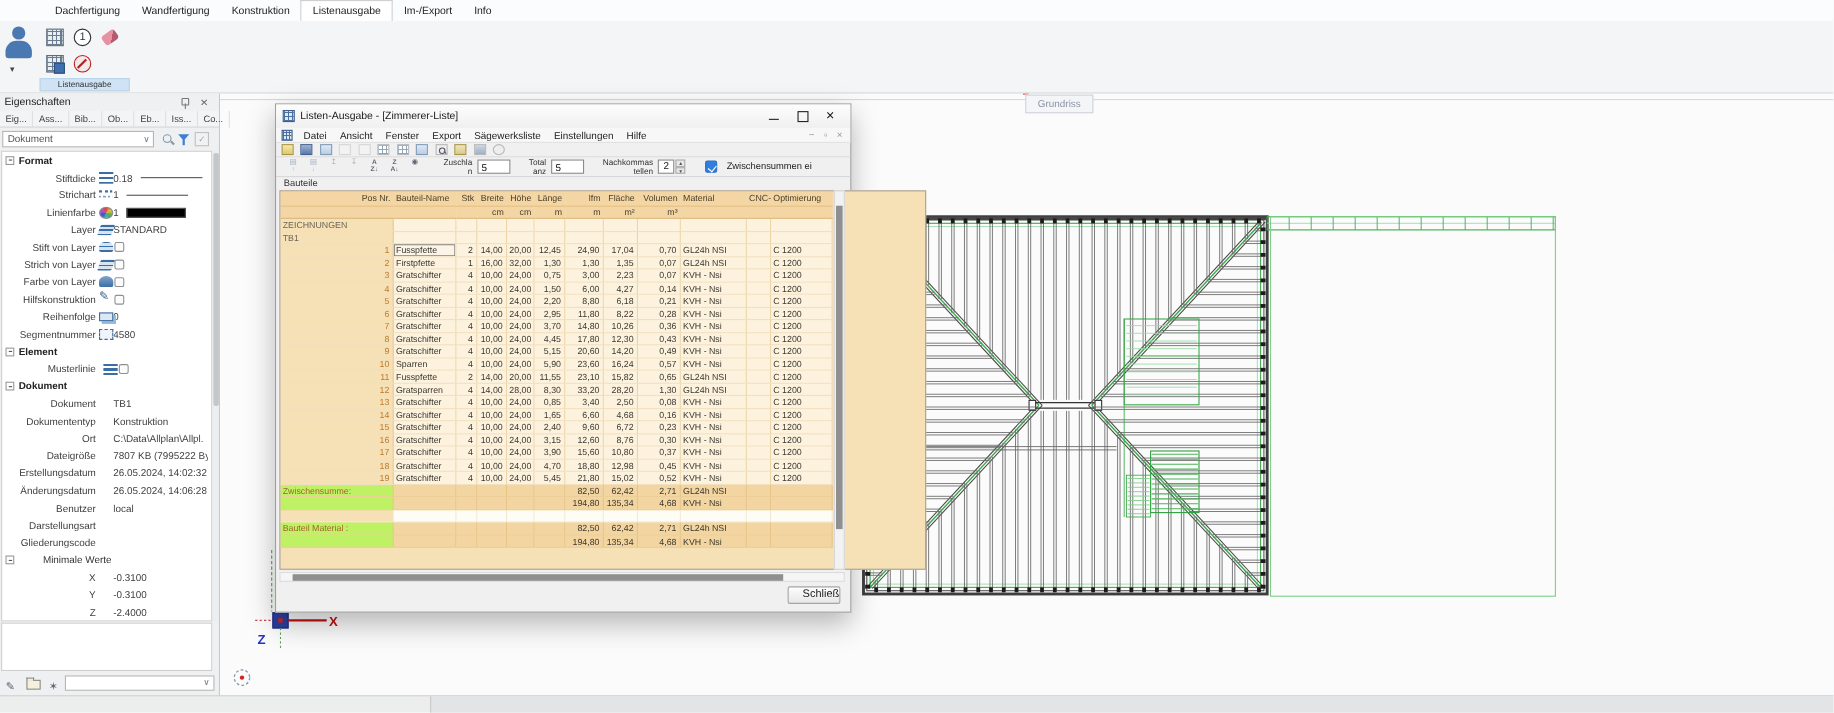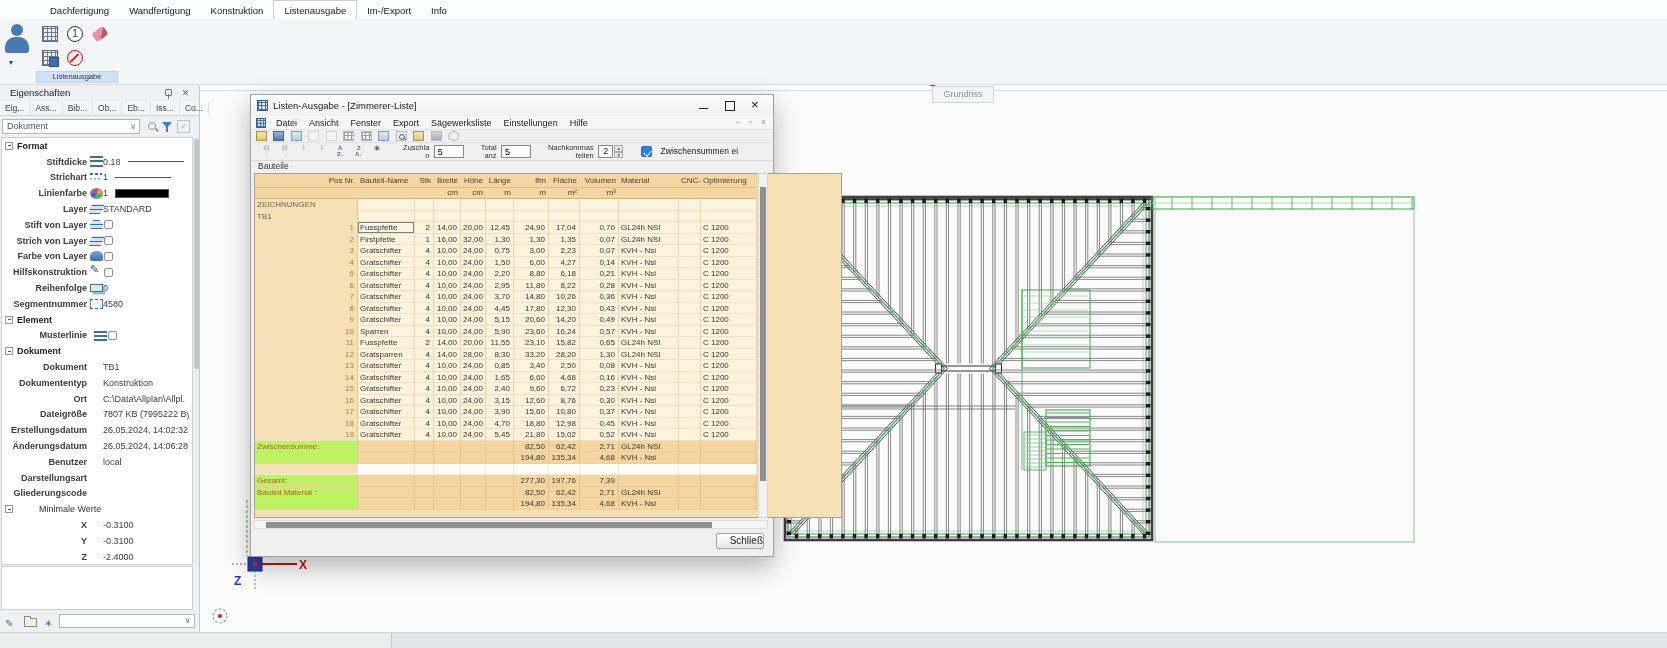--- a/index.html
+++ b/index.html
@@ -22,21 +22,21 @@
   .ri-one { border:1.5px solid #333; border-radius:50%; font-size:10px; line-height:13px; text-align:center; color:#333; background:#fff; }
   .ri-eraser { background:linear-gradient(135deg,#e791a5 0 60%,#b25a70 60% 100%); border-radius:3px; transform:rotate(-35deg); width:14px; height:10px; }
   .ri-gridimg { background:repeating-linear-gradient(0deg,#6b7c8e 0 1px,transparent 1px 4px),repeating-linear-gradient(90deg,#6b7c8e 0 1px,transparent 1px 4px),#e9eef3; border:1px solid #5d6d7d; }
   .ri-gridimg::after { content:""; position:absolute; right:-2px; bottom:-2px; width:8px; height:8px; background:#3f6fae; border:1px solid #2c4f7e; }
   .ri-nocalc { border:1.5px solid #b42020; border-radius:50%; background:#f3e9e9; }
   .ri-nocalc::after { content:""; position:absolute; left:1px; top:6px; width:11px; height:2px; background:#b42020; transform:rotate(-45deg); }
   #ribbon-group-strip { position:absolute; left:36px; top:71px; width:82px; height:12px; background:#cfe3f5; border:1px solid #b8d4ec; font-size:7.5px; line-height:10px; text-align:center; color:#333; }
 
   
   #panel { position:absolute; left:0; top:85px; width:200px; height:547px; background:#eef0f1; border-right:1px solid #c9c9c9; z-index:3; font-size:9px; }
-  #panel-title { position:absolute; left:0; top:0; width:100%; height:16px; line-height:16px; padding-left:10px; font-size:9.5px; color:#222; background:#eef0f1; }
+  #panel-title { position:absolute; left:0; top:0; width:100%; height:16px; line-height:16px; padding-left:4px; font-size:9.5px; color:#222; background:#eef0f1; }
   .ptitle-ico { position:absolute; top:3px; width:11px; height:11px; color:#666; font-size:9px; text-align:center; line-height:11px; }
   .pin-icon { right:26px; }
   .pin-icon::after { content:""; position:absolute; left:3px; top:1px; width:5px; height:5px; border:1.3px solid #777; border-radius:1px; }
   .pin-icon::before { content:""; position:absolute; left:5.5px; top:6px; width:1.3px; height:5px; background:#777; }
   .close-icon { right:8px; }
   #panel-tabs { position:absolute; left:0; top:16px; width:100%; height:15px; border-bottom:1px solid #d5d5d5; background:#f3f4f5; white-space:nowrap; }
   .ptab { display:inline-block; padding:0 5px; height:15px; line-height:15px; font-size:8.5px; color:#444; border-right:1px solid #e0e0e0; }
   #panel-filter { position:absolute; left:0; top:31px; width:100%; height:21px; }
   #doc-combo { position:absolute; left:2px; top:3px; width:138px; height:15px; background:#fff; border:1px solid #b5b5b5; line-height:13px; padding:0 4px; color:#555; }
   #doc-combo .combo-arrow { position:absolute; right:3px; top:0px; color:#777; font-size:8px; }
@@ -51,21 +51,21 @@
 
   #prop-grid { position:absolute; left:1px; top:52px; width:192px; height:428px; background:#fff; border:1px solid #cfcfcf; overflow:hidden; }
   #prop-scroll { position:absolute; right:0px; top:52px; width:5px; height:428px; background:#eceff1; }
   #prop-scroll .thumb { position:absolute; left:0; top:2px; width:5px; height:230px; background:#c3c7ca; border-radius:2px; }
   .prow { display:flex; align-items:center; height:15.8px; white-space:nowrap; }
   .prow .ptoggle { display:none; }
   .prow.sec .ptoggle, .prow.sub .ptoggle { display:inline-block; position:relative; width:8px; height:8px; border:1px solid #999; background:#fff; margin:0 4px 0 3px; }
   .prow.sec .ptoggle::after, .prow.sub .ptoggle::after { content:""; position:absolute; left:1.5px; top:2.5px; width:3.5px; height:1px; background:#555; }
   .prow.sec .plabel { font-weight:bold; color:#222; }
   .prow.sub .plabel { margin-left:22px; color:#333; }
-  .prow.row .plabel { width:88px; text-align:right; color:#3d3d3d; padding-right:3px; overflow:hidden;font-weight:bold; }
+  .prow.row .plabel { width:88px; text-align:right; color:#3d3d3d; padding-right:3px; overflow:hidden; }
   .picon { position:relative; width:13px; height:12px; flex:0 0 13px; }
   .pvalue { color:#3f3f3f; max-width:86px; overflow:hidden; }
   .pextra { display:none; }
   .pextra.line { display:inline-block; width:56px; border-top:1.2px solid #555; margin-left:7px; }
   .pextra.swatch { display:inline-block; width:54px; height:9px; background:#000; border:1px solid #555; margin-left:7px; }
   .pextra.chk { display:inline-block; width:9px; height:9px; border:1px solid #909090; border-radius:2px; background:#fcfcfc; margin-left:1px; }
   .i-bars { background:repeating-linear-gradient(0deg,#3a6ea5 0 2px,transparent 2px 4.5px); height:11px; width:12px; }
   .i-dash { background:repeating-linear-gradient(90deg,#3a6ea5 0 3px,transparent 3px 5px) 0 2px/12px 2px no-repeat, repeating-linear-gradient(90deg,#7fa4cc 0 2px,transparent 2px 4px) 0 7px/12px 1.5px no-repeat; }
   .i-wheel { width:11px; height:11px; border-radius:50%; background:conic-gradient(#e04040,#e0c040,#50b050,#40b0c0,#4050d0,#c050c0,#e04040); border:1px solid #888; }
   .i-layers { background:repeating-linear-gradient(0deg,#3a6ea5 0 1.5px,#d6e4f2 1.5px 4px); height:10px; width:12px; border-radius:2px; transform:skewX(-20deg); }
@@ -1318,34 +1318,20 @@
             <span></span>
             <span></span>
             <span></span>
             <span></span>
             <span></span>
             <span></span>
             <span></span>
             <span></span>
           </div>
 
-          <div class="grid12 trow sum">
-            <span>Gesamt:</span>
-            <span></span>
-            <span></span>
-            <span></span>
-            <span></span>
-            <span></span>
-            <span>277,30</span>
-            <span>197,76</span>
-            <span>7,39</span>
-            <span></span>
-            <span></span>
-            <span></span>
-          </div>
 
           <div class="grid12 trow sum">
             <span>Bauteil Material :</span>
             <span></span>
             <span></span>
             <span></span>
             <span></span>
             <span></span>
             <span>82,50</span>
             <span>62,42</span>

